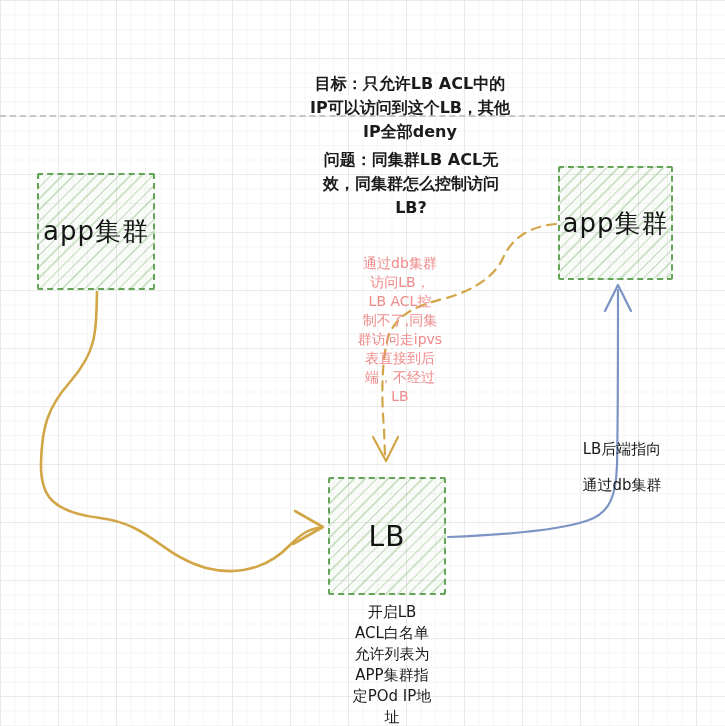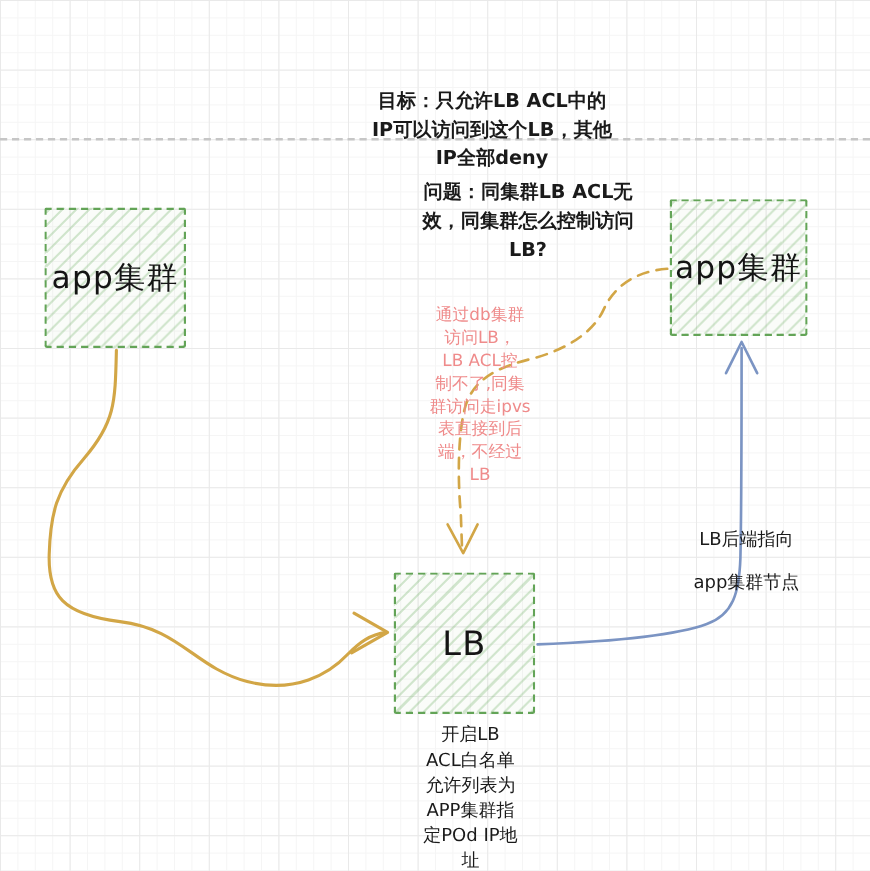--- a/index.html
+++ b/index.html
@@ -100,37 +100,37 @@
   </div>
 
   <div class="nodebox lb" style="left:328px;top:477px;width:118px;height:118px;">
     <span class="label">LB</span>
   </div>
 
   <div class="note bold" style="left:293px;top:28px;width:234px;margin-top:44px;">目标：只允许LB ACL中的
 IP可以访问到这个LB，其他
 IP全部deny</div>
 
-  <div class="note bold" style="left:292px;top:148px;width:238px;padding-left:29px;">问题：同集群LB ACL无
+  <div class="note bold" style="left:292px;top:148px;width:238px;">问题：同集群LB ACL无
 效，同集群怎么控制访问
 LB?</div>
 
   <div class="note red" style="left:338px;top:231px;width:124px;">通过db集群
 访问LB，
 LB ACL控
 制不了,同集
 群访问走ipvs
 表直接到后
 端，不经过
 LB</div>
 
 
   <div class="note small" style="left:560px;top:440px;width:124px;line-height:18px;">LB后端指向
 
-app集群节点</div>
+通过db集群</div>
 
   <div class="note small" style="left:328px;top:602px;width:128px;line-height:21px;">开启LB
 ACL白名单
 允许列表为
 APP集群指
 定POd IP地
 址</div>
 
 </div>
 

